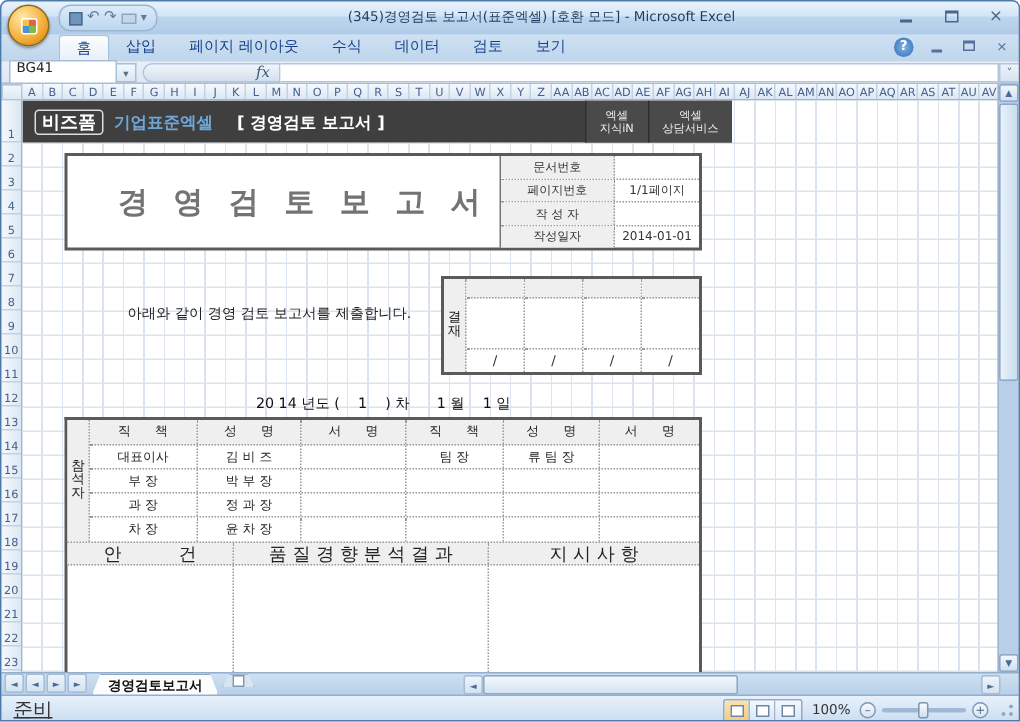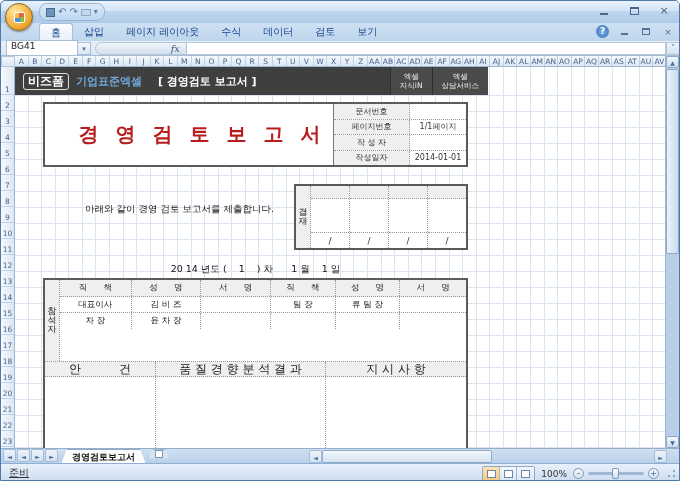--- a/index.html
+++ b/index.html
@@ -84,21 +84,21 @@
   .bz-brand { margin-left:7px; color:#6fa7d8; font-weight:bold; font-size:11px; }
   .bz-title { margin-left:16px; color:#fff; font-weight:bold; font-size:11px; }
   .bz-spacer { flex:1; }
   .bz-link { color:#eee; font-size:7.5px; text-align:center; white-space:pre-line; line-height:1.25;
     padding:2px 9px; background:#4a4a4a; border-left:1px solid #2e2e2e; height:28px; display:flex; align-items:center; }
 
   
   .title-block { position:absolute; left:28px; top:35px; width:425px; height:65px;
     border:2px solid #5a5a5a; background:#fff; }
   .doc-title { position:absolute; left:0; top:0; width:314px; height:61px; display:flex;
-    align-items:center; justify-content:center; font-size:20px; font-weight:bold; letter-spacing:5px; color:#b91c1c; }
+    align-items:center; justify-content:center; font-size:20px; font-weight:bold; letter-spacing:5px; color:#737373; }
   .info-table { position:absolute; left:288px; top:0; width:133px; height:61px;
     border-left:1px solid #777; display:flex; flex-direction:column; }
   .info-row { flex:1; display:flex; border-bottom:1px dotted #999; }
   .info-row:last-child { border-bottom:none; }
   .info-label { width:76px; background:#efefef; border-right:1px dotted #999; display:flex;
     align-items:center; justify-content:center; font-size:8px; color:#333; }
   .info-value { flex:1; display:flex; align-items:center; justify-content:center; font-size:8px; color:#333; }
 
   
   .statement { position:absolute; left:70px; top:136px; font-size:9.5px; color:#222; white-space:pre; }
@@ -163,21 +163,21 @@
   .ins-icon { width:8px; height:8px; background:#fff; border:1px solid #7e97b5; }
   .hscroll { position:absolute; left:308px; top:1px; right:14px; height:13px; display:flex; }
   .hs-btn { width:13px; height:13px; font-size:6px; color:#4a6b96; text-align:center; line-height:13px;
     background:linear-gradient(#eef4fb,#d3e2f1); border:1px solid #a5bcd6; border-radius:2px; }
   .hs-thumb { width:170px; height:13px; background:linear-gradient(#f2f7fc,#d5e3f2); border:1px solid #8fa9c8; border-radius:2px; }
   .hs-track { flex:1; }
 
   
   .statusbar { position:absolute; left:0; top:462px; width:680px; height:19px;
     background:linear-gradient(#e8f1fb,#cadcf0); border-top:1px solid #8fb0d4; display:flex; align-items:center; }
-  .sb-ready { margin-left:8px; font-size:10px; color:#333;text-decoration:underline; }
+  .sb-ready { margin-left:8px; font-size:13px; color:#333;text-decoration:underline; }
   .sb-right { position:absolute; right:4px; top:0; height:19px; display:flex; align-items:center; gap:4px; }
   .viewbtns { display:flex; border:1px solid #8fa9c8; border-radius:2px; overflow:hidden; }
   .vbtn { width:17px; height:14px; background:linear-gradient(#f4f8fc,#d9e5f2); border-right:1px solid #9fb7d2;
     display:flex; align-items:center; justify-content:center; }
   .vbtn:last-child { border-right:none; }
   .vbtn.active { background:linear-gradient(#fde3b0,#f8c97a); }
   .vglyph { width:9px; height:8px; border:1px solid #6d87a6; background:#fff; }
   .sb-zoom { font-size:9px; color:#333; margin:0 2px; }
   .zbtn { width:11px; height:11px; border-radius:50%; border:1px solid #7e97b5;
     background:linear-gradient(#f4f8fc,#d9e5f2); color:#4a6b96; font-size:8px; line-height:9px; text-align:center; }
@@ -198,20 +198,21 @@
     <div class="orb">
         <div class="orb-logo"></div>
       </div>
     <div class="qat">
       <span class="qicon save"></span>
       <span class="qicon">↶</span>
       <span class="qicon">↷</span>
       <span class="qicon print"></span>
       <span class="qicon small">▾</span>
     </div>
+    <div class="wtitle">(345)경영검토 보고서(표준엑셀) [호환 모드] - Microsoft Excel</div>
     <div class="wcontrols">
       <span class="wbtn">
           <span class="min-glyph"></span>
         </span>
       <span class="wbtn">
           <span class="max-glyph"></span>
         </span>
       <span class="wbtn">×</span>
     </div>
   </div>
@@ -428,20 +429,36 @@
       <div class="att-rows" id="att-rows">
           <div class="att-row">
             <div class="att-cell" style="width: 72px; font-family: Liberation Mono, monospace;">대표이사</div>
             <div class="att-cell" style="width: 70px;">김 비 즈</div>
             <div class="att-cell" style="width: 70px;"></div>
             <div class="att-cell" style="width: 65px;">팀 장</div>
             <div class="att-cell" style="width: 65px;">류 팀 장</div>
             <div class="att-cell" style="width: 66px;"></div>
           </div>
           <div class="att-row">
+            <div class="att-cell" style="width: 72px;">부 장</div>
+            <div class="att-cell" style="width: 70px;">박 부 장</div>
+            <div class="att-cell" style="width: 70px;"></div>
+            <div class="att-cell" style="width: 65px;"></div>
+            <div class="att-cell" style="width: 65px;"></div>
+            <div class="att-cell" style="width: 66px;"></div>
+          </div>
+          <div class="att-row">
+            <div class="att-cell" style="width: 72px;">과 장</div>
+            <div class="att-cell" style="width: 70px;">정 과 장</div>
+            <div class="att-cell" style="width: 70px;"></div>
+            <div class="att-cell" style="width: 65px;"></div>
+            <div class="att-cell" style="width: 65px;"></div>
+            <div class="att-cell" style="width: 66px;"></div>
+          </div>
+          <div class="att-row">
             <div class="att-cell" style="width: 72px;">차 장</div>
             <div class="att-cell" style="width: 70px;">윤 차 장</div>
             <div class="att-cell" style="width: 70px;"></div>
             <div class="att-cell" style="width: 65px;"></div>
             <div class="att-cell" style="width: 65px;"></div>
             <div class="att-cell" style="width: 66px;"></div>
           </div>
         </div>
       <div class="bottom-headers" id="bottom-headers">
           <div class="b-hdr" style="width: 111px;">안          건</div>

